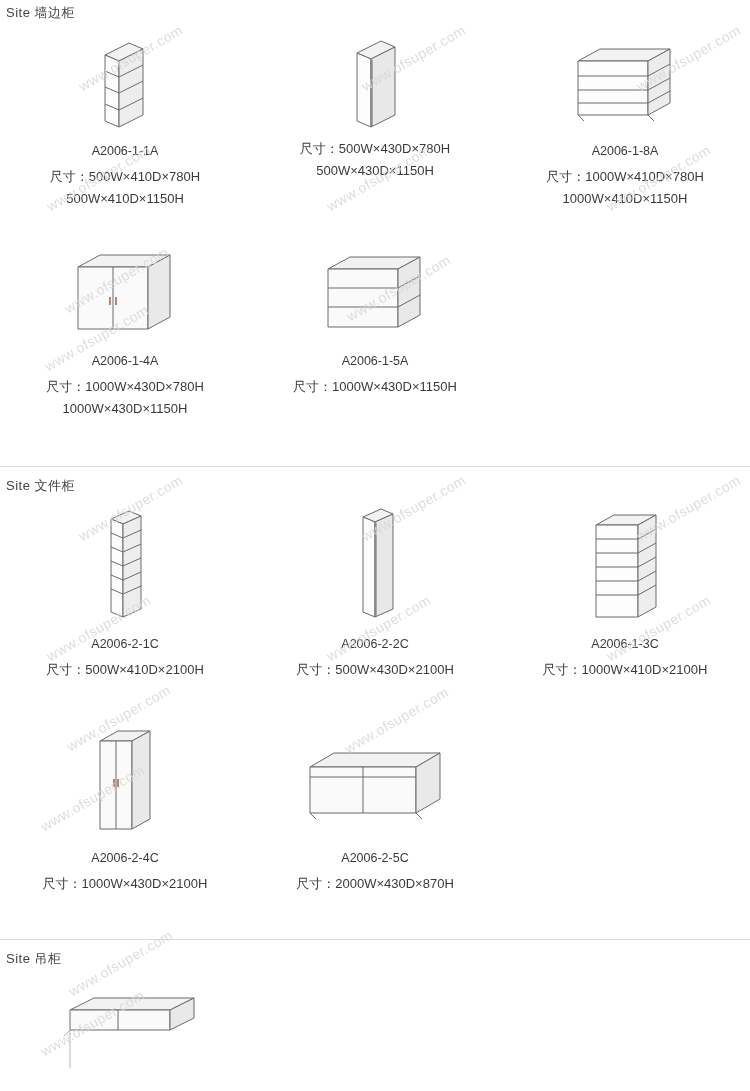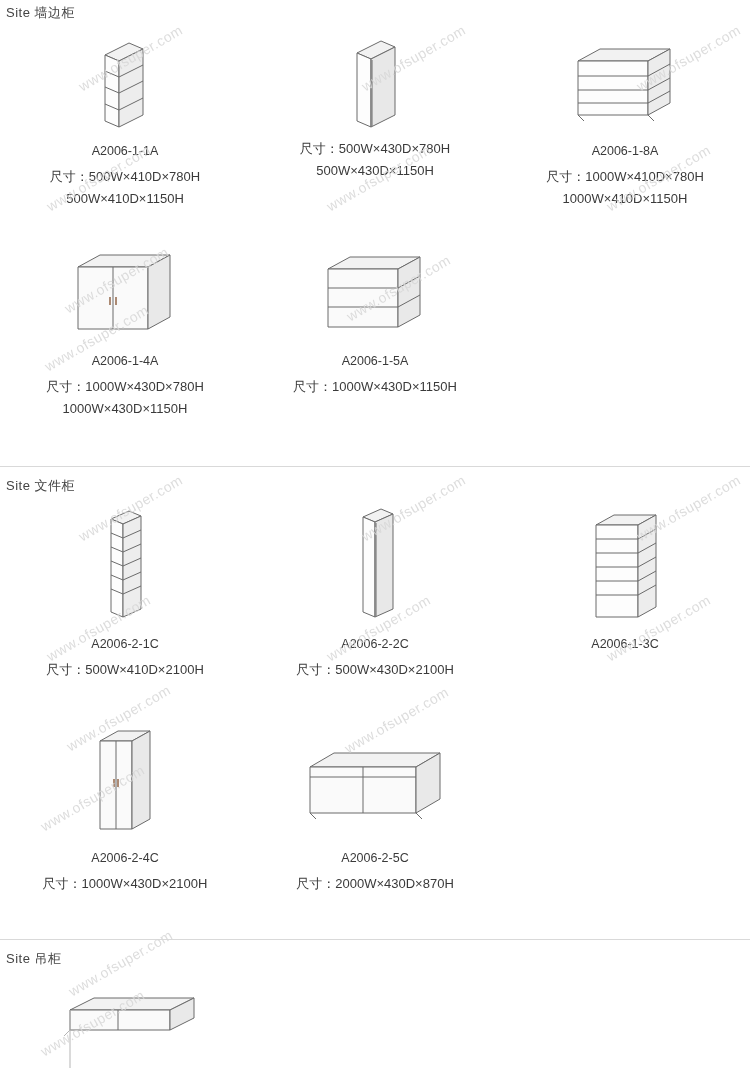--- a/index.html
+++ b/index.html
@@ -293,20 +293,23 @@
                 <line x1="26" y1="90" x2="68" y2="90"></line>
                 <line x1="68" y1="34" x2="86" y2="24"></line>
                 <line x1="68" y1="48" x2="86" y2="38"></line>
                 <line x1="68" y1="62" x2="86" y2="52"></line>
                 <line x1="68" y1="76" x2="86" y2="66"></line>
                 <line x1="68" y1="90" x2="86" y2="80"></line>
               </g>
             </svg>
           </div>
           <div class="code">A2006-1-3C</div>
+          <div class="dim-block">
+            <div class="dim">尺寸：1000W×410D×2100H</div>
+          </div>
         </div>
 
       </div>
 
       <div style="height:30px"></div>
 
       <div class="row">
 
         <div class="cell">
           <div class="art tall">

